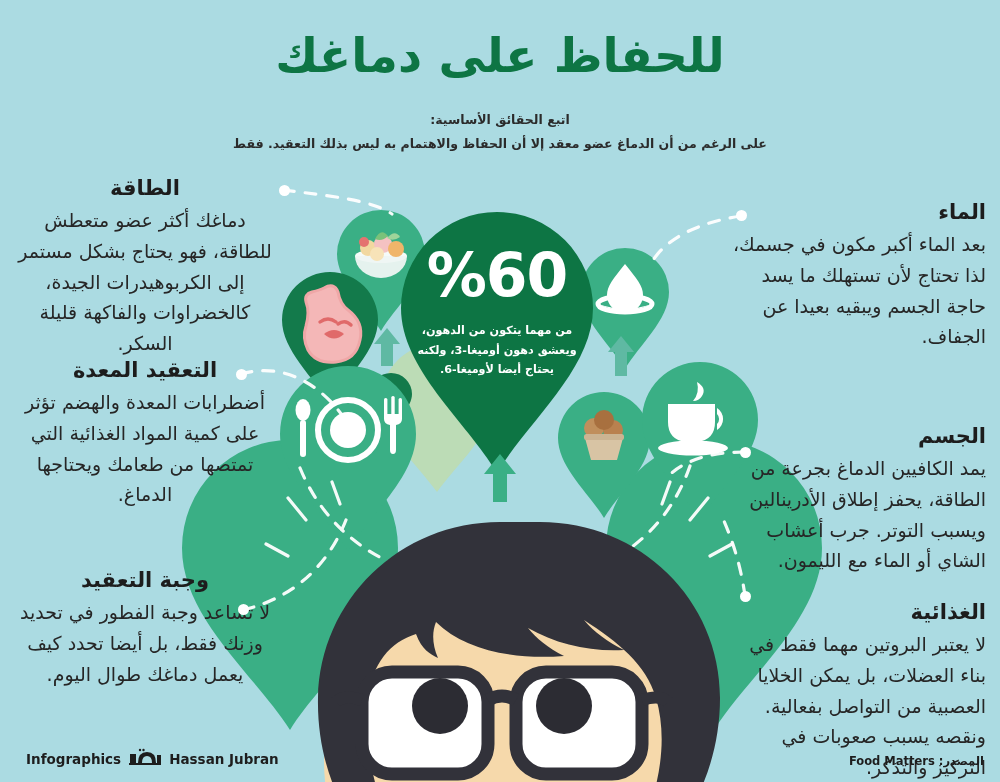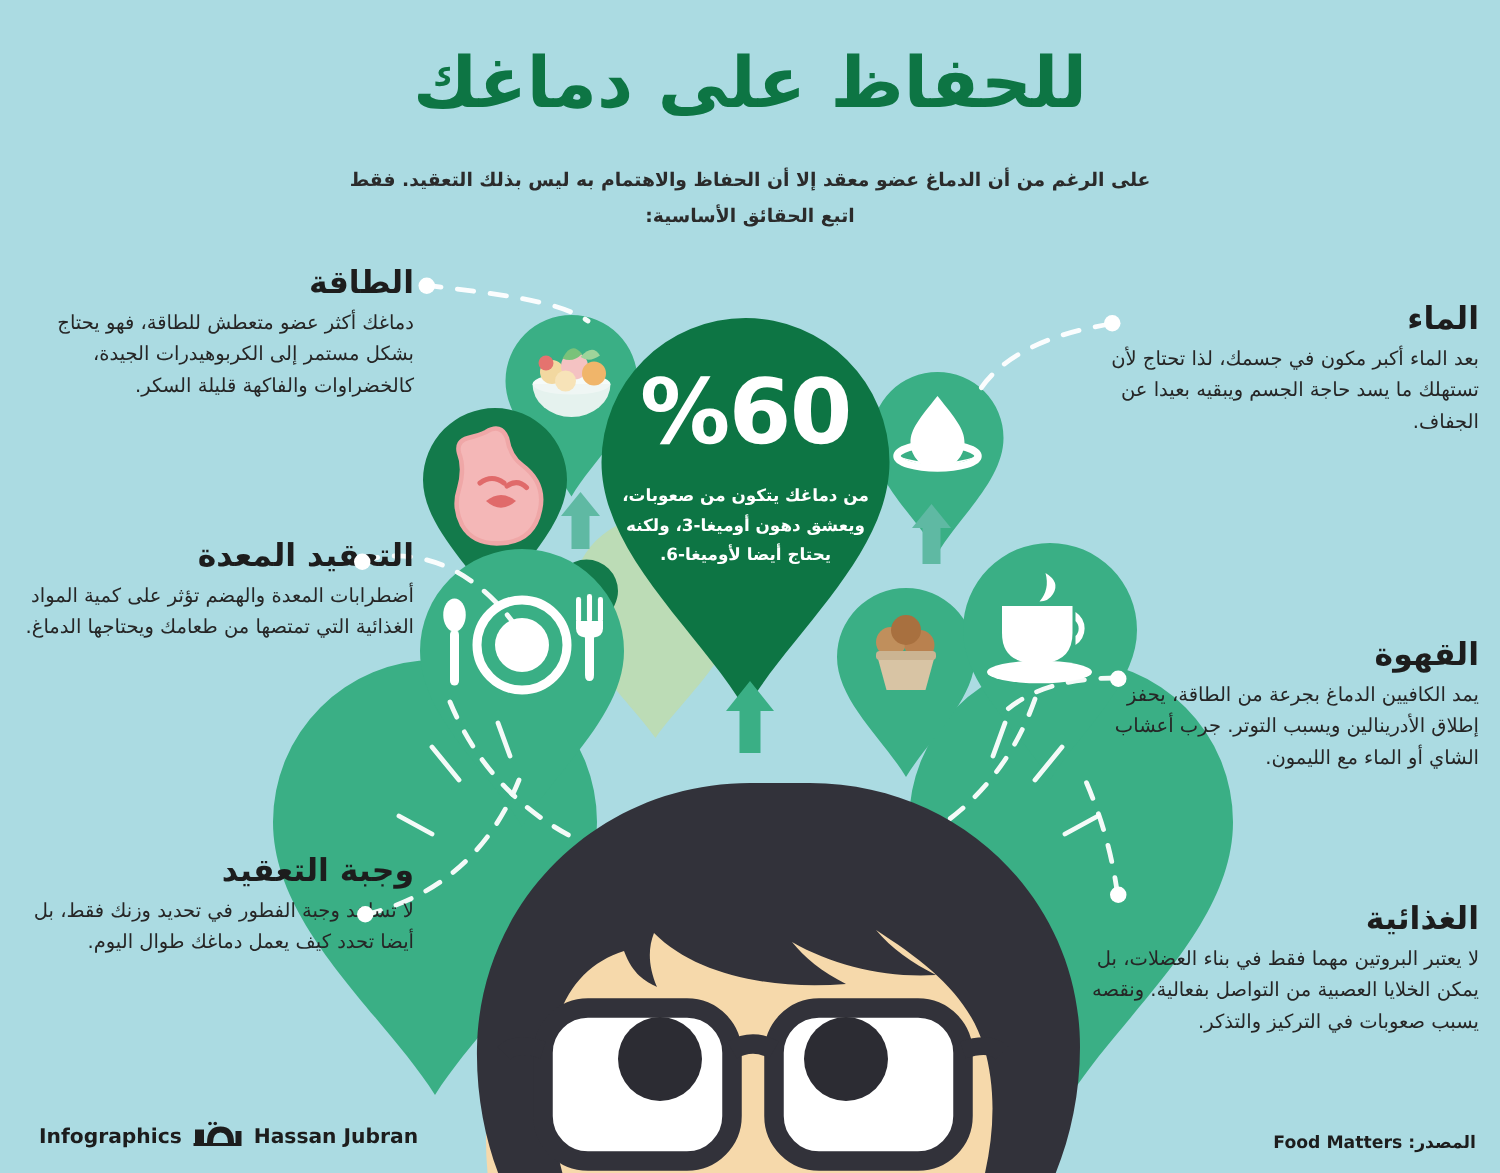--- a/index.html
+++ b/index.html
@@ -19,22 +19,22 @@
   }
   .subtitle{
     position:absolute;top:108px;left:200px;width:600px;text-align:center;
     font-size:12.5px;font-weight:bold;color:#2b2b2b;line-height:1.95;
     direction:rtl;
   }
 
   
   .block{position:absolute;direction:rtl;}
   .block .head{font-size:21px;font-weight:bold;color:#1d1d1d;margin-bottom:4px;line-height:1.2;}
-  .block .body{font-size:13px;color:#262626;line-height:1.62;}
-  .block.left{text-align:right;}
+  .block .body{font-size:19px;color:#262626;line-height:1.62;}
+  .block.left{text-align:center;}
   .block.right{text-align:right;}
 
   .b-energy   {left:14px; top:176px; width:262px;}
   .b-stomach  {left:14px; top:358px; width:262px;}
   .b-breakfast{left:14px; top:568px; width:262px;}
   .b-water    {right:14px;top:200px; width:258px;}
   .b-coffee   {right:14px;top:424px; width:258px;}
   .b-protein  {right:14px;top:600px; width:258px;}
 
   
@@ -215,28 +215,28 @@
         <path d="M690 520 l18 -22"></path>
         <path d="M710 556 l22 -12"></path>
         <path d="M340 504 l-8 -22"></path>
         <path d="M662 504 l8 -22"></path>
       </g>
     </g>
   </svg>
 
   <div class="title">للحفاظ على دماغك</div>
   <div class="subtitle">
+    <div>اتبع الحقائق الأساسية:</div>
     <div>على الرغم من أن الدماغ عضو معقد إلا أن الحفاظ والاهتمام به ليس بذلك التعقيد. فقط</div>
-    <div>اتبع الحقائق الأساسية:</div>
   </div>
 
   <div style="position:absolute;left:401px;top:245px;width:192px;text-align:center;direction:rtl;z-index:30;">
     <div style="font-size:60px;font-weight:bold;color:#ffffff;line-height:1;letter-spacing:-1px;">%60</div>
     <div style="margin-top:16px;font-size:11.2px;color:#ffffff;line-height:1.75;font-weight:bold;">
-      <div>من دماغك يتكون من صعوبات،</div>
+      <div>من مهما يتكون من الدهون،</div>
       <div>ويعشق دهون أوميغا-3، ولكنه</div>
       <div>يحتاج أيضا لأوميغا-6.</div>
     </div>
   </div>
 
   <div class="block left b-energy" style="z-index:30;">
     <div class="head">الطاقة</div>
     <div class="body">دماغك أكثر عضو متعطش للطاقة، فهو يحتاج بشكل مستمر إلى الكربوهيدرات الجيدة، كالخضراوات والفاكهة قليلة السكر.</div>
   </div>
   <div class="dot" style="left:279px;top:185px;z-index:31;"></div>
@@ -253,21 +253,21 @@
   </div>
   <div class="dot" style="left:238px;top:604px;z-index:31;"></div>
 
   <div class="block right b-water" style="z-index:30;">
     <div class="head">الماء</div>
     <div class="body">بعد الماء أكبر مكون في جسمك، لذا تحتاج لأن تستهلك ما يسد حاجة الجسم ويبقيه بعيدا عن الجفاف.</div>
   </div>
   <div class="dot" style="left:736px;top:210px;z-index:31;"></div>
 
   <div class="block right b-coffee" style="z-index:30;">
-    <div class="head">القهوة</div>
+    <div class="head">الجسم</div>
     <div class="body">يمد الكافيين الدماغ بجرعة من الطاقة، يحفز إطلاق الأدرينالين ويسبب التوتر. جرب أعشاب الشاي أو الماء مع الليمون.</div>
   </div>
   <div class="dot" style="left:740px;top:447px;z-index:31;"></div>
 
   <div class="block right b-protein" style="z-index:30;">
     <div class="head">الغذائية</div>
     <div class="body">لا يعتبر البروتين مهما فقط في بناء العضلات، بل يمكن الخلايا العصبية من التواصل بفعالية. ونقصه يسبب صعوبات في التركيز والتذكر.</div>
   </div>
   <div class="dot" style="left:740px;top:591px;z-index:31;"></div>
 

